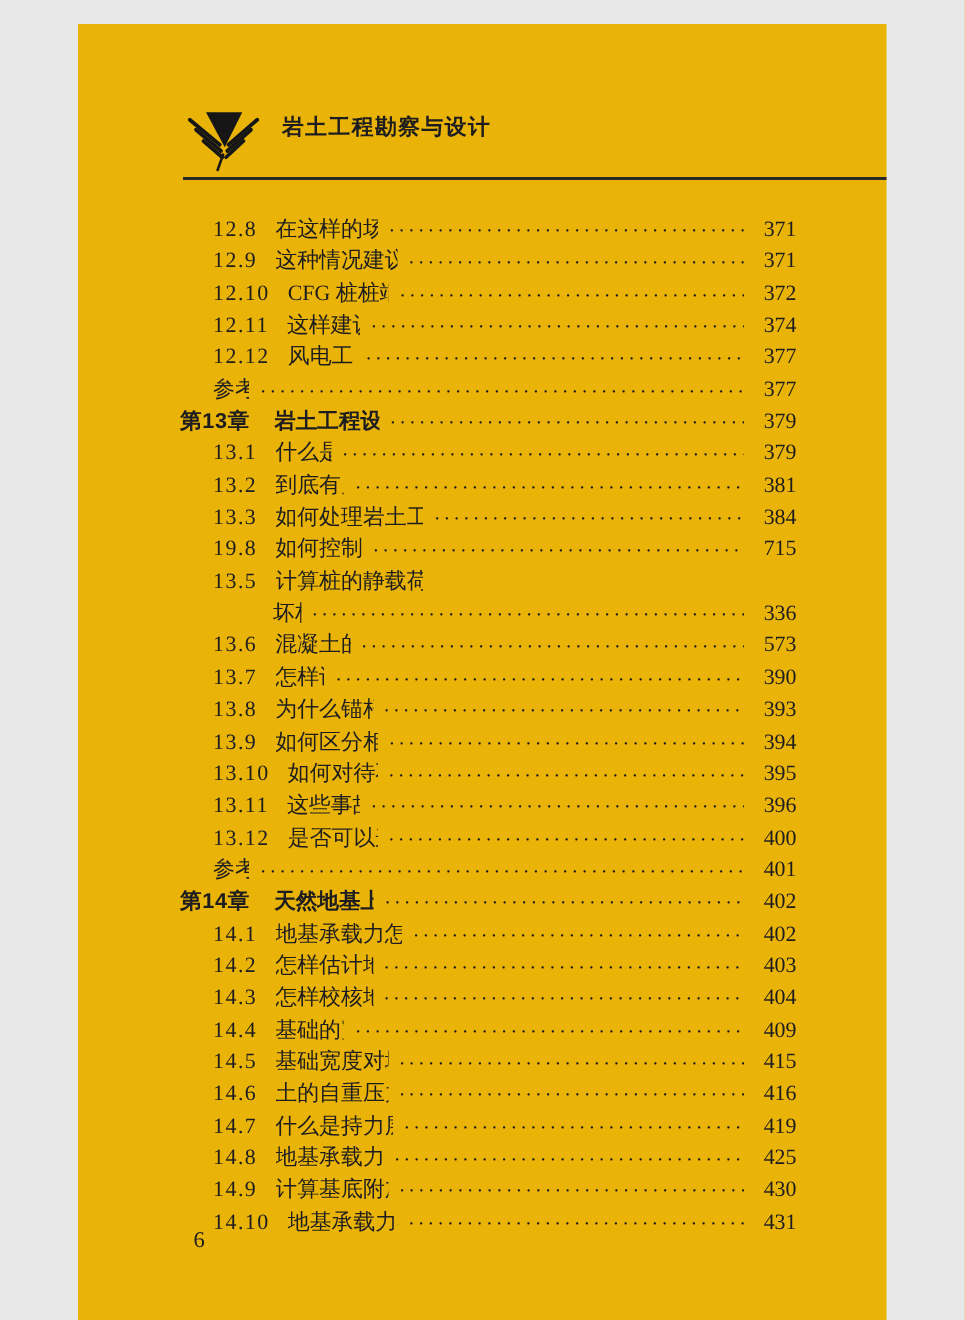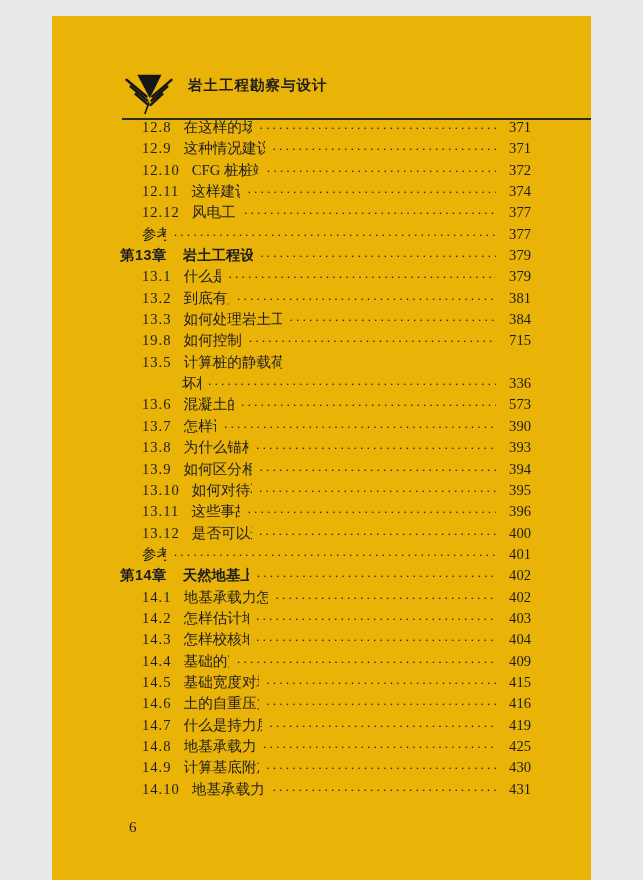--- a/index.html
+++ b/index.html
@@ -40,21 +40,21 @@
     width: 562px;
     height: 2px;
     background: #2a2a2a;
   }
 
   
   .toc {
     position: absolute;
     left: 68px;
     right: 60px;
-    top: 101px;
+    top: 127px;
   }
   .row {
     display: flex;
     align-items: baseline;
     height: 21.35px;
     line-height: 21.35px;
     font-size: 14.6px;
     white-space: nowrap;
   }
   .row .num { letter-spacing: 1px; margin-right: 12px; flex: 0 0 auto; }

